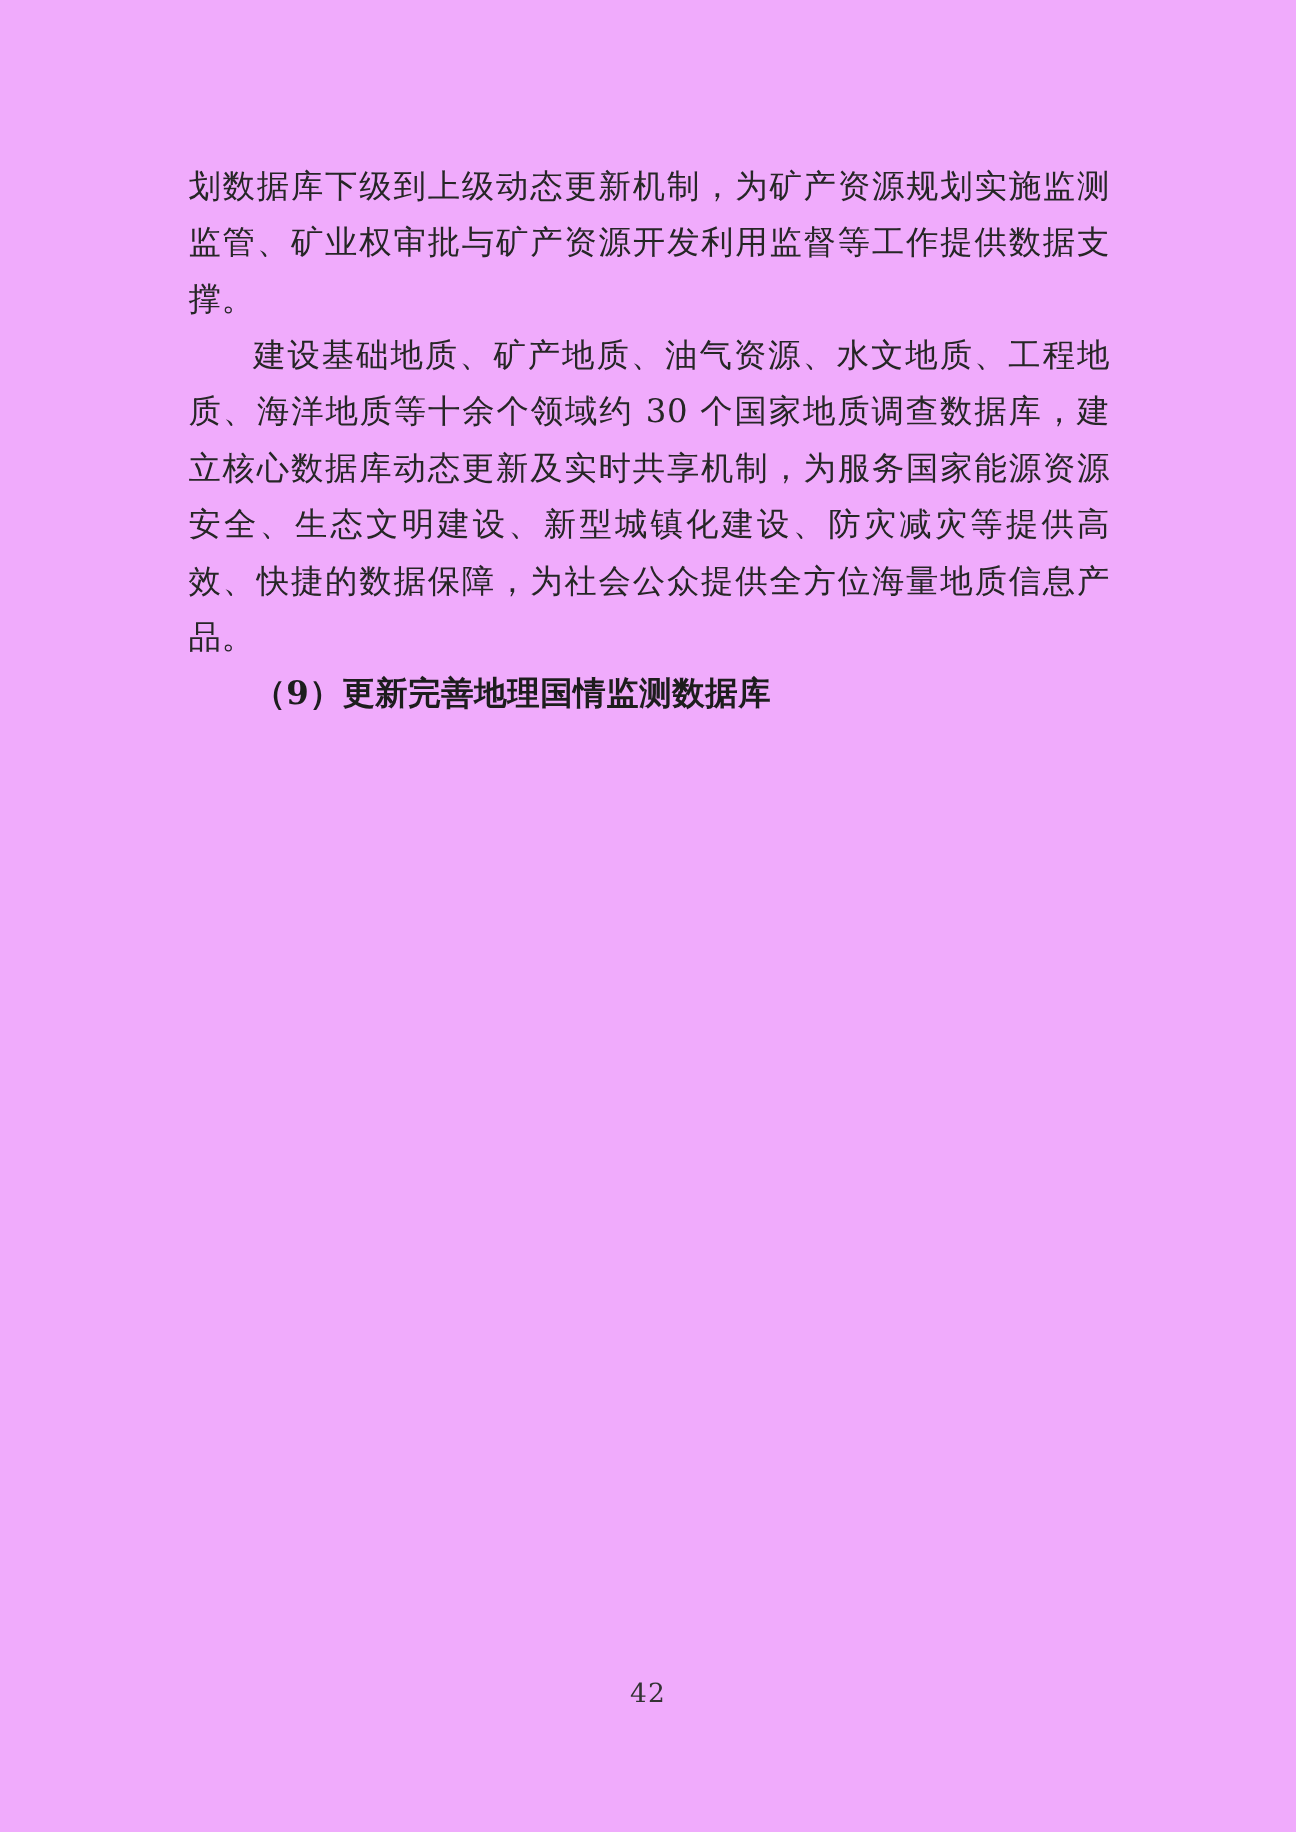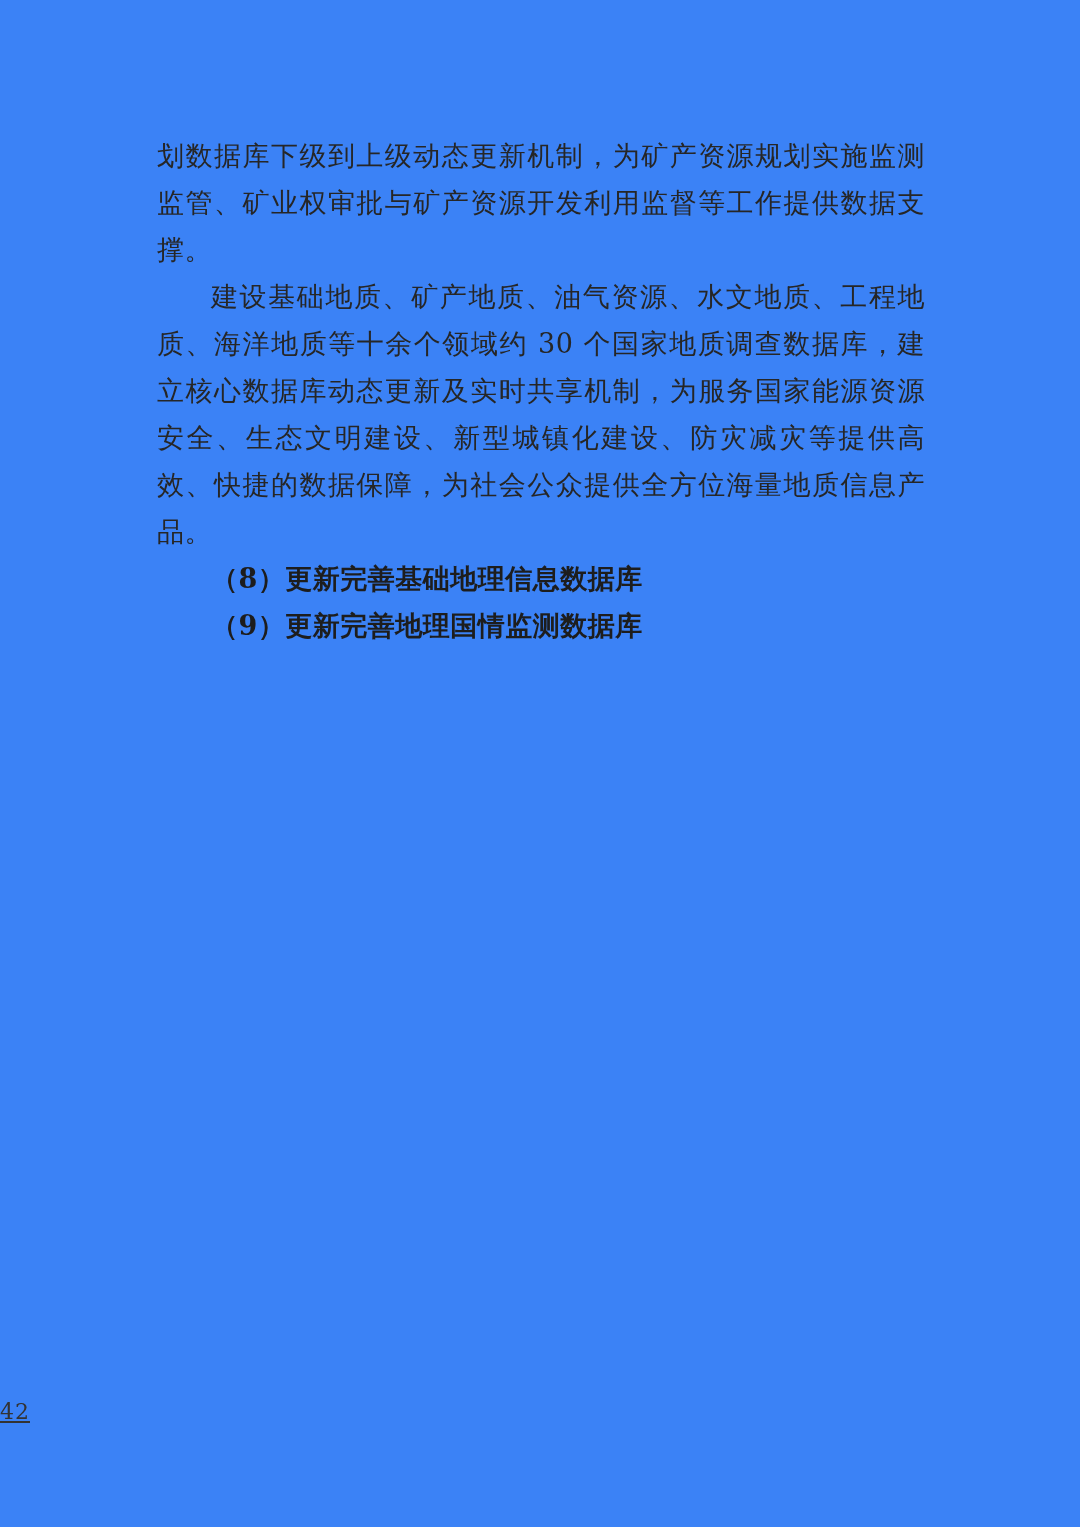--- a/index.html
+++ b/index.html
@@ -5,21 +5,21 @@
   html, body {
     margin: 0;
     padding: 0;
     background: #e9e9e9;
   }
   .page {
     position: relative;
     width: 1080px;
     height: 1527px;
     margin: 0 auto;
-    background: #3b82f6;
+    background: #f0abfc;
     overflow: hidden;
     font-family: "DejaVu Serif", "Liberation Serif", serif;
     color: #262626;
   }
   .content {
     position: absolute;
     left: 157px;
     top: 132px;
     width: 768px;
   }
@@ -40,33 +40,31 @@
   .para-heading {
     text-indent: 2em;
     font-weight: bold;
     color: #1d1d1d;
   }
   .page-number {
     position: absolute;
     left: 0;
     bottom: 102px;
     width: 100%;
-    text-align: left;
+    text-align: center;
     font-size: 22px;
     line-height: 26px;
     color: #333333;
     letter-spacing: 1px;
-    text-decoration: underline;
   }
 </style>
 </head>
 <body>
 
 <div class="page">
   <div class="content">
     <p class="para-continuation">划数据库下级到上级动态更新机制，为矿产资源规划实施监测监管、矿业权审批与矿产资源开发利用监督等工作提供数据支撑。</p>
     <p class="para-body">建设基础地质、矿产地质、油气资源、水文地质、工程地质、海洋地质等十余个领域约 30 个国家地质调查数据库，建立核心数据库动态更新及实时共享机制，为服务国家能源资源安全、生态文明建设、新型城镇化建设、防灾减灾等提供高效、快捷的数据保障，为社会公众提供全方位海量地质信息产品。</p>
-    <p class="para-heading">（8）更新完善基础地理信息数据库</p>
     <p class="para-heading">（9）更新完善地理国情监测数据库</p>
   </div>
 
   <div class="page-number">42</div>
 </div>
 
 </body></html>

